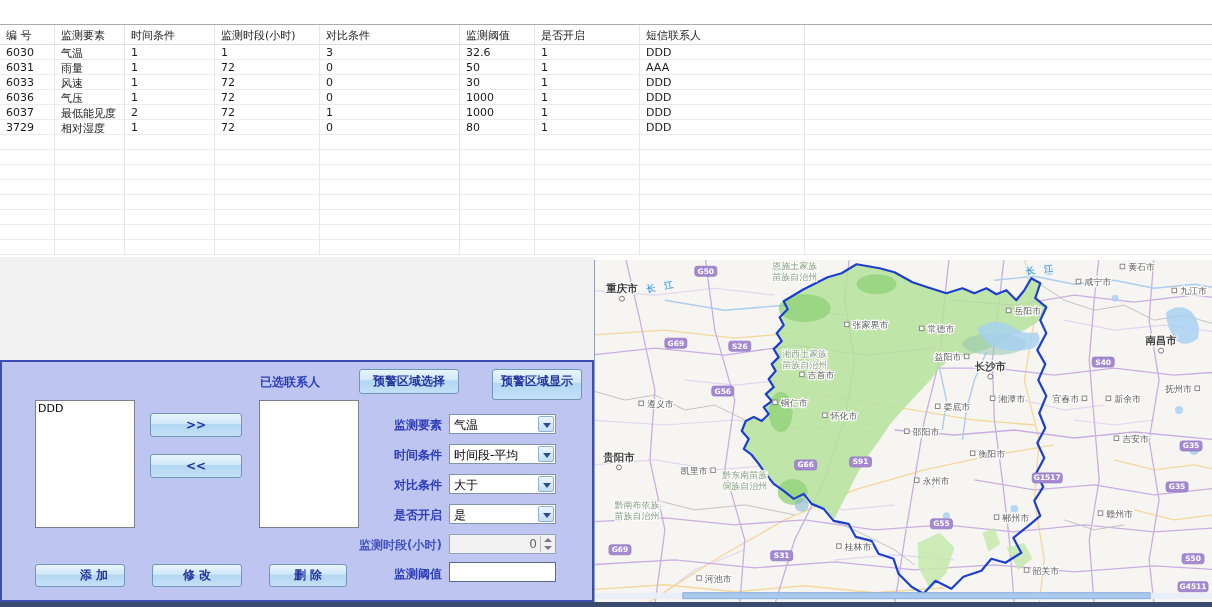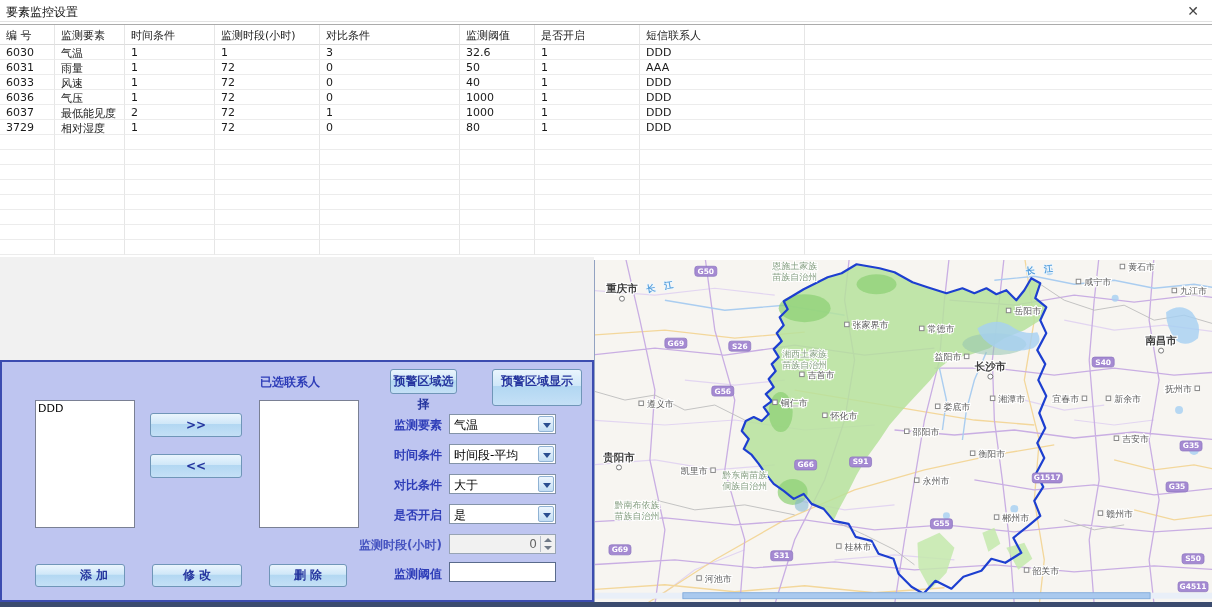--- a/index.html
+++ b/index.html
@@ -53,24 +53,20 @@
   .river-txt { font-size:9px; font-weight:bold; fill:#58a0dc; letter-spacing:3px; paint-order:stroke; stroke:#eef6fc; stroke-width:2px; }
 
   
   #bottom-strip { position:absolute; left:0; top:602px; width:1212px; height:5px; background:#3b4b6e; }
 </style>
 </head>
 <body>
 
 <div id="window">
 
-  <div id="titlebar">
-    <span id="title">要素监控设置</span>
-    <span id="close-btn">✕</span>
-  </div>
 
   <div id="grid">
     <div class="trow head" id="grid-head">
         <div class="tcell">编  号</div>
         <div class="tcell">监测要素</div>
         <div class="tcell">时间条件</div>
         <div class="tcell">监测时段(小时)</div>
         <div class="tcell">对比条件</div>
         <div class="tcell">监测阈值</div>
         <div class="tcell">是否开启</div>
@@ -99,21 +95,21 @@
           <div class="tcell">1</div>
           <div class="tcell">AAA</div>
           <div class="tcell"></div>
         </div>
         <div class="trow">
           <div class="tcell">6033</div>
           <div class="tcell">风速</div>
           <div class="tcell">1</div>
           <div class="tcell">72</div>
           <div class="tcell">0</div>
-          <div class="tcell">40</div>
+          <div class="tcell">30</div>
           <div class="tcell">1</div>
           <div class="tcell">DDD</div>
           <div class="tcell"></div>
         </div>
         <div class="trow">
           <div class="tcell">6036</div>
           <div class="tcell">气压</div>
           <div class="tcell">1</div>
           <div class="tcell">72</div>
           <div class="tcell">0</div>
@@ -242,22 +238,22 @@
     <div class="listbox" style="left:33px; top:38px; height:128px;" id="available-list">
         <div class="li-item">DDD</div>
       </div>
 
     <div class="plabel" style="left:258px; top:12px;">已选联系人</div>
     <div class="listbox" style="left:257px; top:38px; height:128px;" id="selected-list"></div>
 
     <div class="btn" style="left:148px; top:51px; width:92px; height:24px; line-height:22px;">&gt;&gt;</div>
     <div class="btn" style="left:148px; top:92px; width:92px; height:24px; line-height:22px;">&lt;&lt;</div>
 
-    <div class="btn" style="left:388px; top:7px; width:67px; height:25px; line-height:23px;">预警区域选择</div>
-    <div class="btn" style="left:490px; top:7px; width:90px; height:37px; line-height:23px;">预警区域显示</div>
+    <div class="btn" style="left:357px; top:7px; width:100px; height:25px; line-height:23px;">预警区域选择</div>
+    <div class="btn" style="left:490px; top:7px; width:90px; height:31px; line-height:23px;">预警区域显示</div>
 
     <div class="fieldrow-label" style="left:356px; top:55px;">监测要素</div>
     <div class="combo" style="left:447px; top:52px;">
       <span class="cval">气温</span>
       <span class="cbtn">
           <span class="arrow"></span>
         </span>
     </div>
 
     <div class="fieldrow-label" style="left:356px; top:85px;">时间条件</div>

